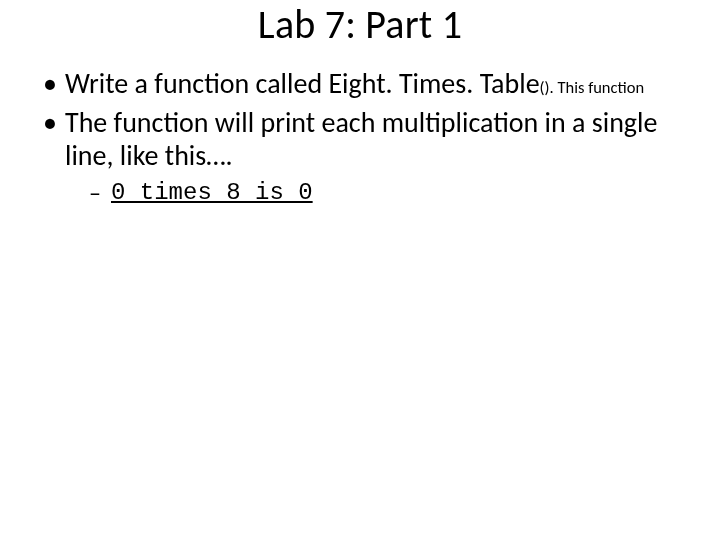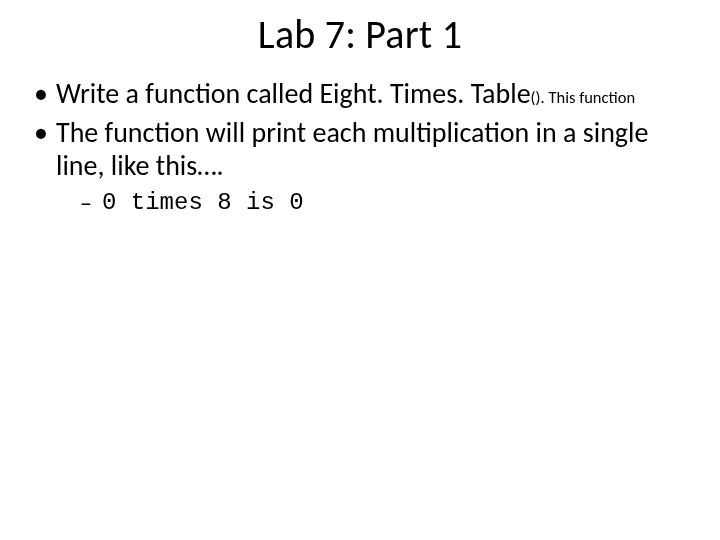--- a/index.html
+++ b/index.html
@@ -8,32 +8,32 @@
     width: 720px;
     height: 540px;
     background: #fff;
     font-family: Calibri, "Segoe UI", Arial, sans-serif;
     color: #000;
   }
   .slide {
     box-sizing: border-box;
     width: 720px;
     height: 540px;
-    padding: 10px 30px 20px 30px;
+    padding: 0 30px 20px 30px;
   }
   .title {
     text-align: center;
     font-size: 40px;
     font-weight: 400;
     margin: 0 0 18px 0;
     letter-spacing: 0.2px;
   }
   ul.bullets {
     list-style: none;
-    margin: 0;
+    margin: 9px;
     padding: 0;
   }
   ul.bullets > li {
     position: relative;
     padding-left: 26px;
     margin: 0 0 6px 0;
     font-size: 28px;
     line-height: 1.18;
   }
   ul.bullets > li::before {
@@ -49,20 +49,21 @@
   .b1-sub {
     display: block;
     font-size: 16.5px;
     line-height: 1.22;
     margin-top: 1px;
   }
   ul.sub {
     list-style: none;
     margin: 6px 0 0 0;
     padding: 0 0 0 24px;
+    text-decoration: underline;
   }
   ul.sub > li {
     position: relative;
     padding-left: 22px;
     font-family: "Courier New", Courier, monospace;
     font-size: 24px;
     line-height: 1.28;
   }
   ul.sub > li::before {
     content: "–";

